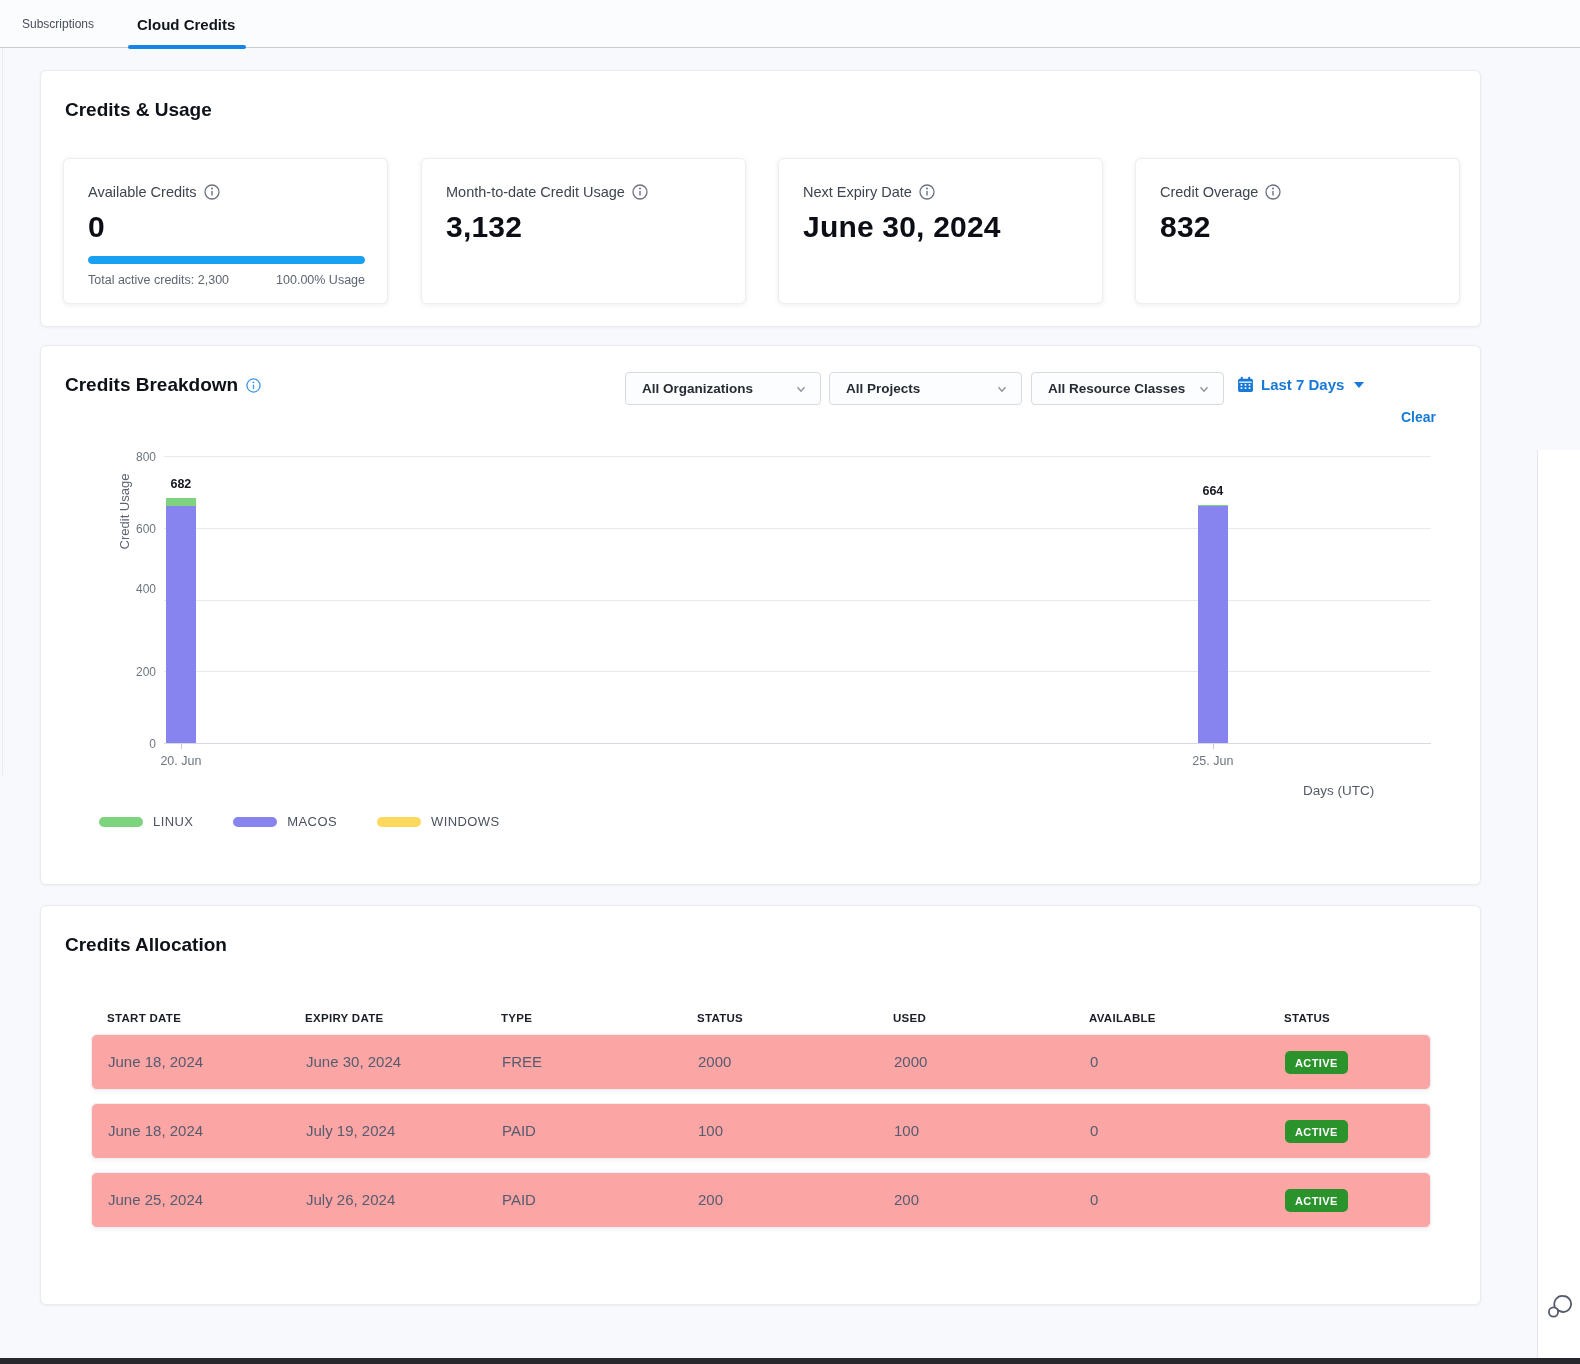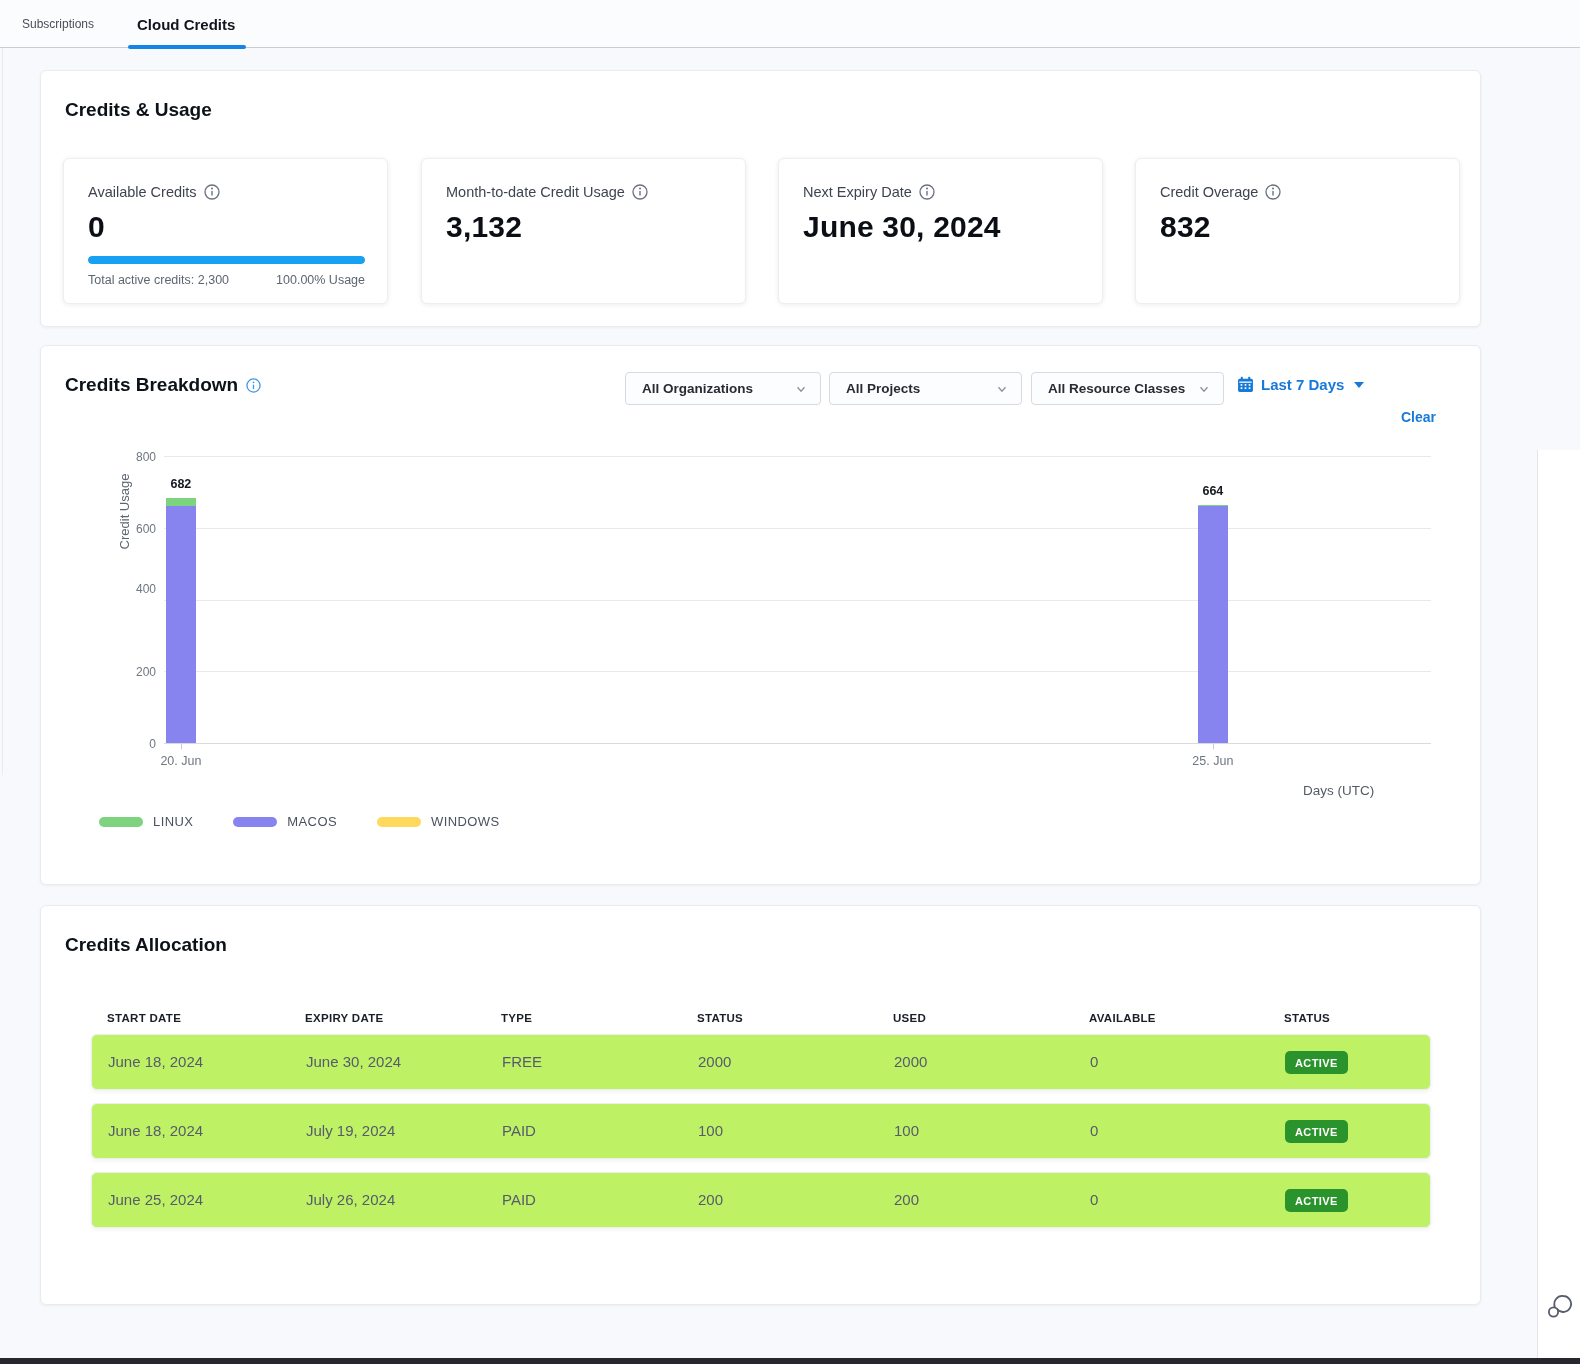--- a/index.html
+++ b/index.html
@@ -63,21 +63,21 @@
   .x-axis-title{position:absolute;left:1262px;top:437px;font-size:13.5px;color:#555b66;}
   .legend{position:absolute;left:58px;top:468px;display:flex;}
   .legend-item{display:flex;align-items:center;margin-right:40px;cursor:pointer;}
   .legend-swatch{width:44px;height:10px;border-radius:5px;margin-right:10px;}
   .legend-label{font-size:13px;color:#4a5160;letter-spacing:.4px;}
 
   
   .table-wrap{position:absolute;left:50px;top:100px;width:1340px;}
   .thead{position:relative;height:28px;}
   .th{position:absolute;top:6px;font-size:11.5px;font-weight:bold;color:#1a1f27;letter-spacing:.3px;}
-  .trow{position:relative;height:56px;margin-bottom:13px;background:#bef264;border:1px solid #eceef2;border-radius:6px;box-shadow:0 2px 4px rgba(20,30,50,.06);}
+  .trow{position:relative;height:56px;margin-bottom:13px;background:#fca5a5;border:1px solid #eceef2;border-radius:6px;box-shadow:0 2px 4px rgba(20,30,50,.06);}
   .td{position:absolute;top:18px;font-size:15px;color:#565b6e;}
   .c0{left:16px;} .c1{left:214px;} .c2{left:410px;} .c3{left:606px;} .c4{left:802px;} .c5{left:998px;} .c6{left:1193px;}
   .trow .c6{top:16px;}
   .status-badge{display:inline-block;background:var(--badge-green);color:#fff;font-size:11px;font-weight:bold;letter-spacing:.4px;padding:6px 10px 5px;border-radius:5px;}
 
   
   .right-panel{position:absolute;left:1537px;top:450px;width:43px;height:908px;background:#fff;border-left:1px solid #e3e5ea;}
   .chat-icon{position:absolute;left:1543px;top:1290px;width:32px;height:32px;cursor:pointer;}
   .bottom-bar{position:absolute;left:0;top:1358px;width:1580px;height:6px;background:var(--bottom-bar);}
 </style>

